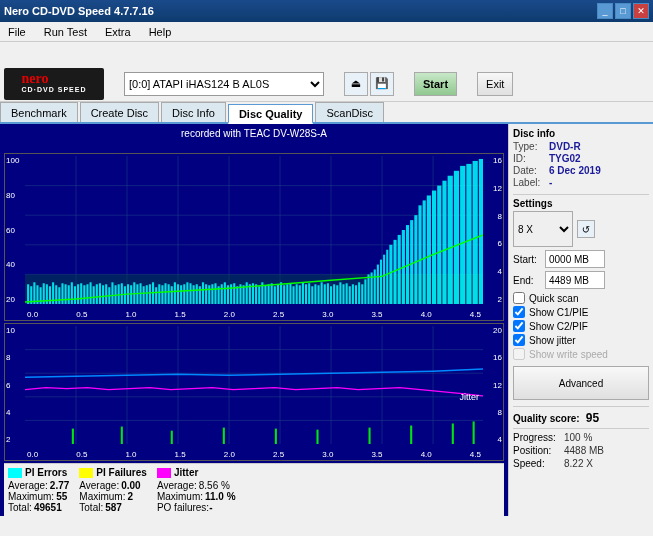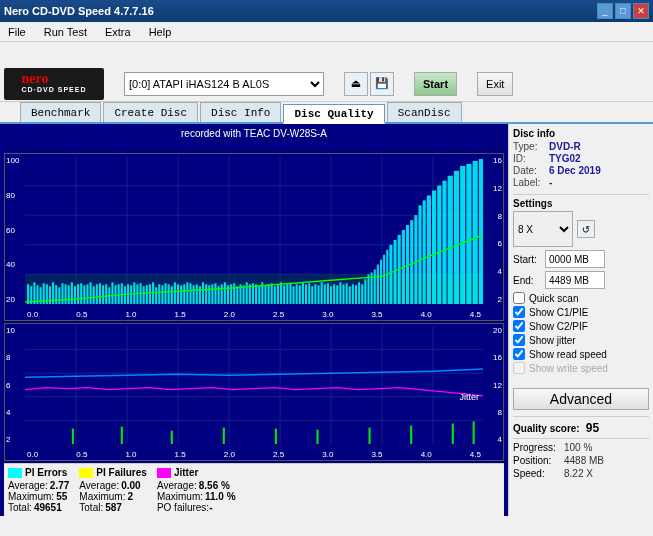--- a/index.html
+++ b/index.html
@@ -80,24 +80,23 @@
       cursor: pointer;
     }
     .toolbar-btn.start { background: linear-gradient(to bottom, #c8e8c8, #90c890); color: black; font-weight: bold; }
 
     
     .tabs {
       background: #f0f0f0;
       height: 22px;
       display: flex;
       align-items: flex-end;
-      padding: 0 20px;
+      padding: 0 0;
       border-bottom: 2px solid #5a9ad4;
       gap: 2px;
-      font-family: Liberation Mono, monospace;
     }
     .tab {
       padding: 2px 10px;
       font-size: 11px;
       border: 1px solid #aaa;
       border-bottom: none;
       background: #dce8f0;
       cursor: pointer;
       height: 20px;
       display: flex; align-items: center;
@@ -144,26 +143,26 @@
       height: 18px;
       font-size: 10px;
       border: 1px solid #aaa;
       padding: 1px 3px;
       background: white;
     }
     .checkbox-row { display: flex; align-items: center; gap: 4px; margin-bottom: 2px; font-size: 10px; }
     .checkbox-row input[type=checkbox] { width: 12px; height: 12px; }
     .advanced-btn {
       width: 100%;
-      height: 22px;
-      font-size: 14px;
+      height: 34px;
+      font-size: 10px;
       background: linear-gradient(to bottom, #f8f8f8, #e0e0e0);
       border: 1px solid #aaa;
       cursor: pointer;
-      margin-top: 12px;
+      margin-top: 4px;
     }
     .quality-score { display: flex; align-items: center; gap: 6px; margin-top: 4px; font-size: 10px; font-weight: bold; }
     .score-value { font-size: 12px; font-weight: bold; }
     .progress-row { display: flex; align-items: center; gap: 6px; margin-bottom: 2px; font-size: 10px; }
     .progress-key { min-width: 45px; }
     .progress-val { color: #333; }
 
     .divider { border: none; border-top: 1px solid #ccc; margin: 3px 0; }
   </style>
 </head>
@@ -515,21 +514,21 @@
         </div>
       </div>
 
       <div>
         <div style="display:flex;align-items:center;gap:3px;margin-bottom:2px;">
           <span style="display:inline-block;width:14px;height:10px;background:#ff00ff;"></span>
           <span style="font-size:10px;font-weight:bold;">Jitter</span>
         </div>
         <div style="font-size:10px;display:flex;gap:2px;">
           <span>Average:</span>
-          <span style="font-weight:bold;">8.56 %</span>
+          <span style="font-weight:normal;">8.56 %</span>
         </div>
         <div style="font-size:10px;display:flex;gap:2px;">
           <span>Maximum:</span>
           <span style="font-weight:bold;">11.0 %</span>
         </div>
         <div style="font-size:10px;display:flex;gap:0;">
           <span>PO failures:</span>
           <span style="font-weight:bold;">-</span>
         </div>
       </div>
@@ -587,24 +586,20 @@
         <span>Show C1/PIE</span>
       </div>
       <div class="checkbox-row">
         <input type="checkbox" checked="" style="">
         <span>Show C2/PIF</span>
       </div>
       <div class="checkbox-row">
         <input type="checkbox" checked="" style="">
         <span>Show jitter</span>
       </div>
-      <div class="checkbox-row">
-        <input type="checkbox" checked="" style="">
-        <span>Show read speed</span>
-      </div>
       <div class="checkbox-row" style="color:#aaa;">
         <input type="checkbox" disabled="" style="">
         <span>Show write speed</span>
       </div>
       <button class="advanced-btn">Advanced</button>
     </div>
     <hr class="divider">
 
     <div class="panel-section">
       <div class="quality-score">

